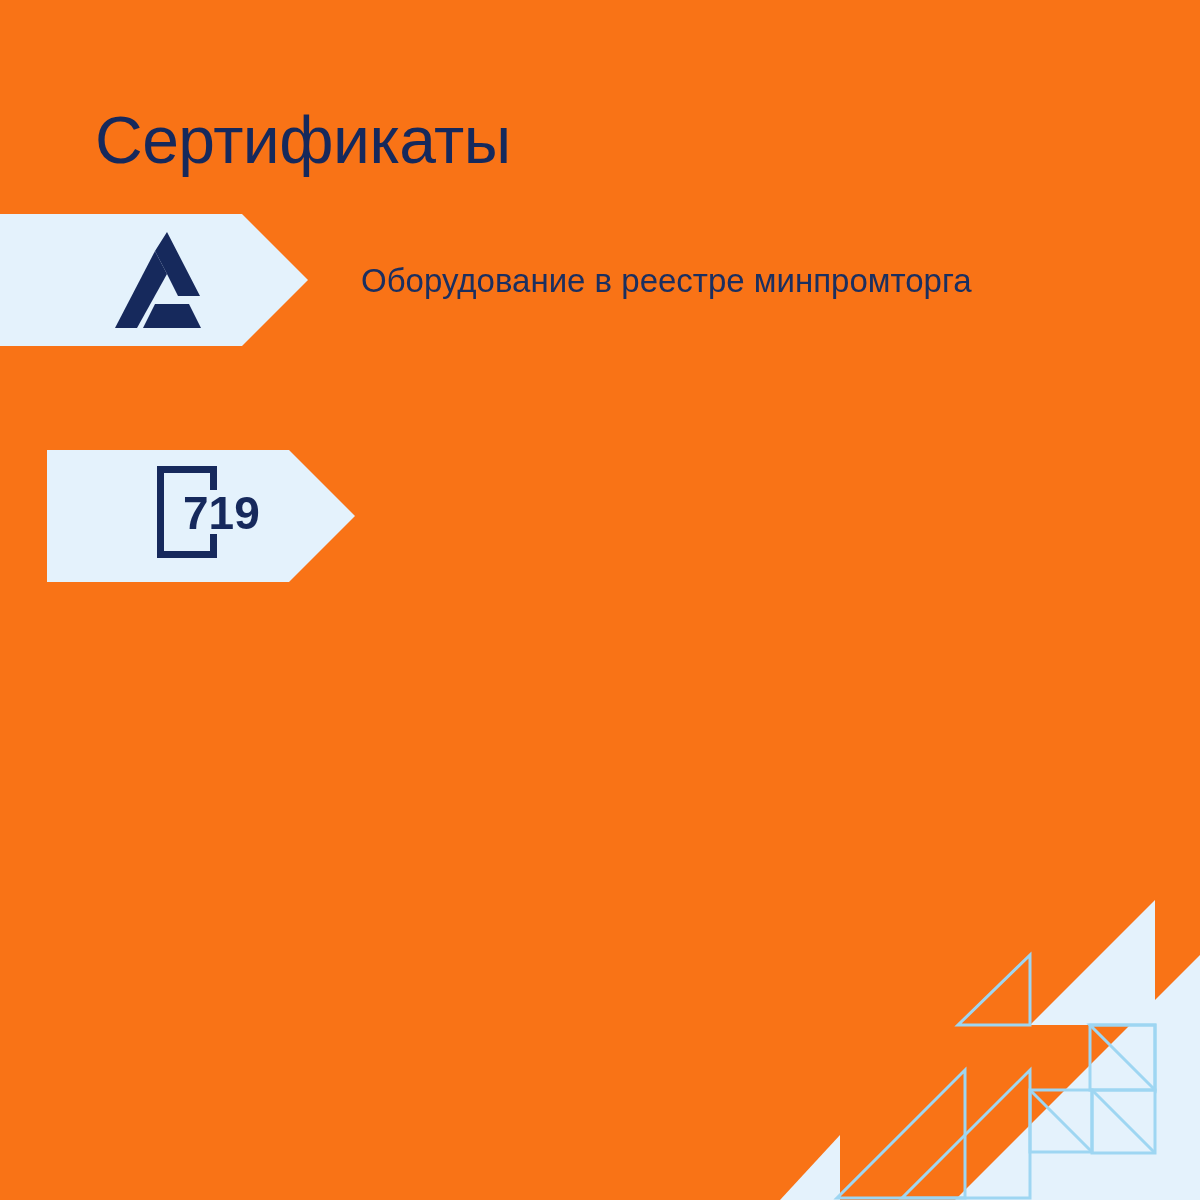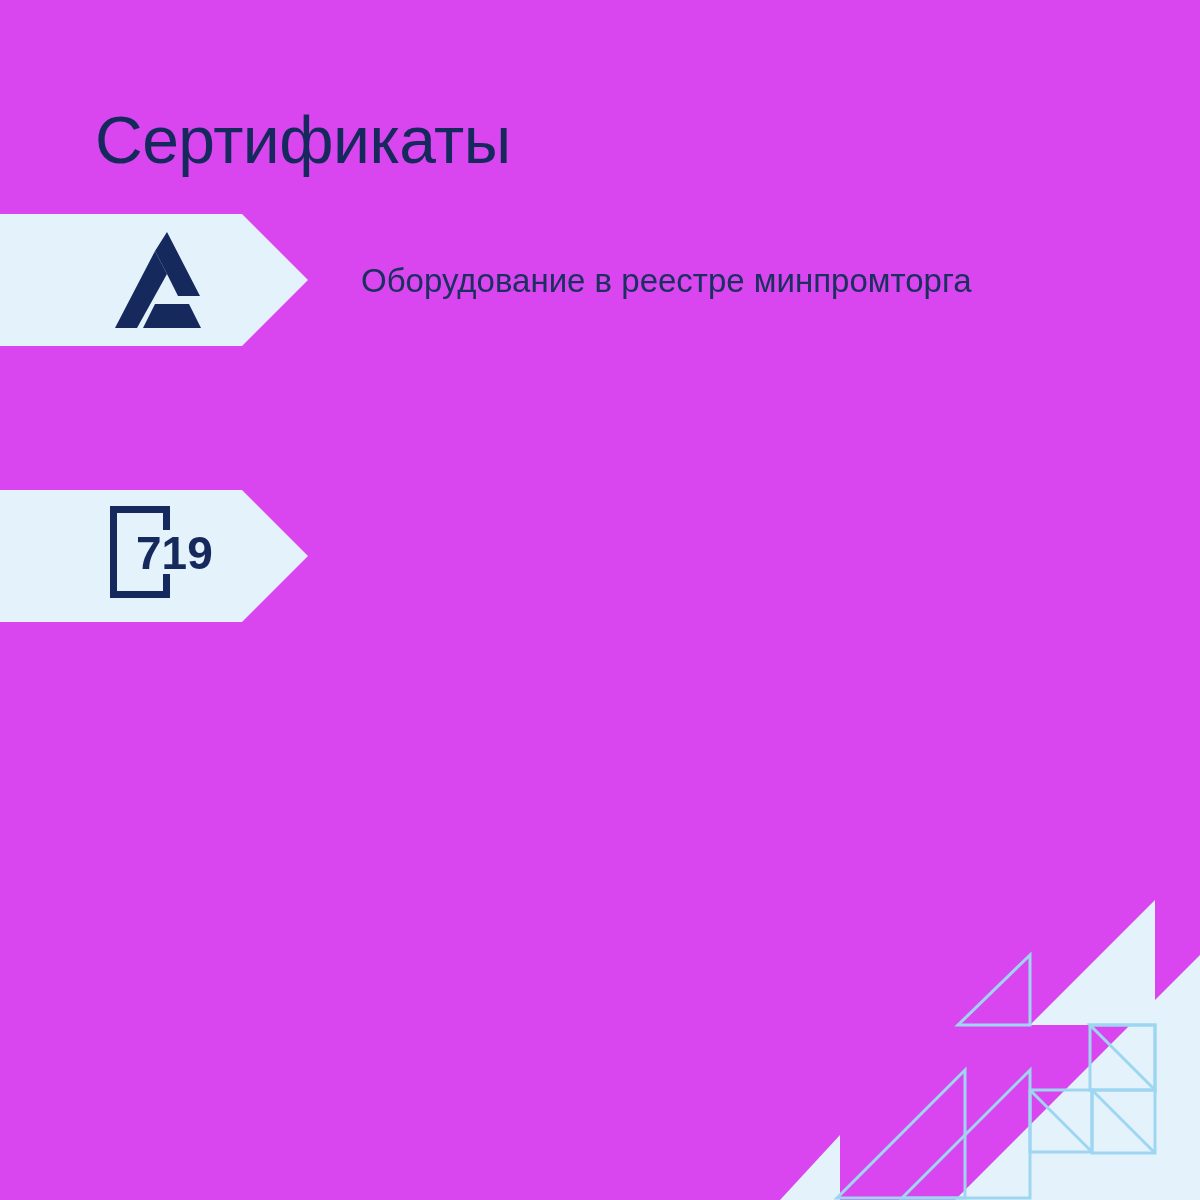--- a/index.html
+++ b/index.html
@@ -12,21 +12,21 @@
     height: 1200px;
     position: relative;
     overflow: hidden;
     font-family: "Liberation Sans", "DejaVu Sans", sans-serif;
     -webkit-font-smoothing: antialiased;
   }
 
   .slide {
     position: absolute;
     inset: 0;
-    background: #d946ef;
+    background: #f97316;
   }
 
   
   .page-title {
     position: absolute;
     left: 95px;
     top: 62px;
     font-size: 66px;
     line-height: 1.05;
     font-weight: 400;
@@ -36,21 +36,21 @@
   }
 
   
   .cert-row {
     position: absolute;
     left: 0;
     width: 993px;
     height: 132px;
   }
   .cert-row.row-0 { top: 214px; }
-  .cert-row.row-1 { top: 490px; }
+  .cert-row.row-1 { top: 450px; margin-left: 47px; }
 
   .banner {
     position: absolute;
     left: 0;
     top: 0;
     width: 308px;
     height: 132px;
     background: #e4f2fc;
     -webkit-clip-path: polygon(0 0, 242px 0, 308px 50%, 242px 100%, 0 100%);
     clip-path: polygon(0 0, 242px 0, 308px 50%, 242px 100%, 0 100%);

